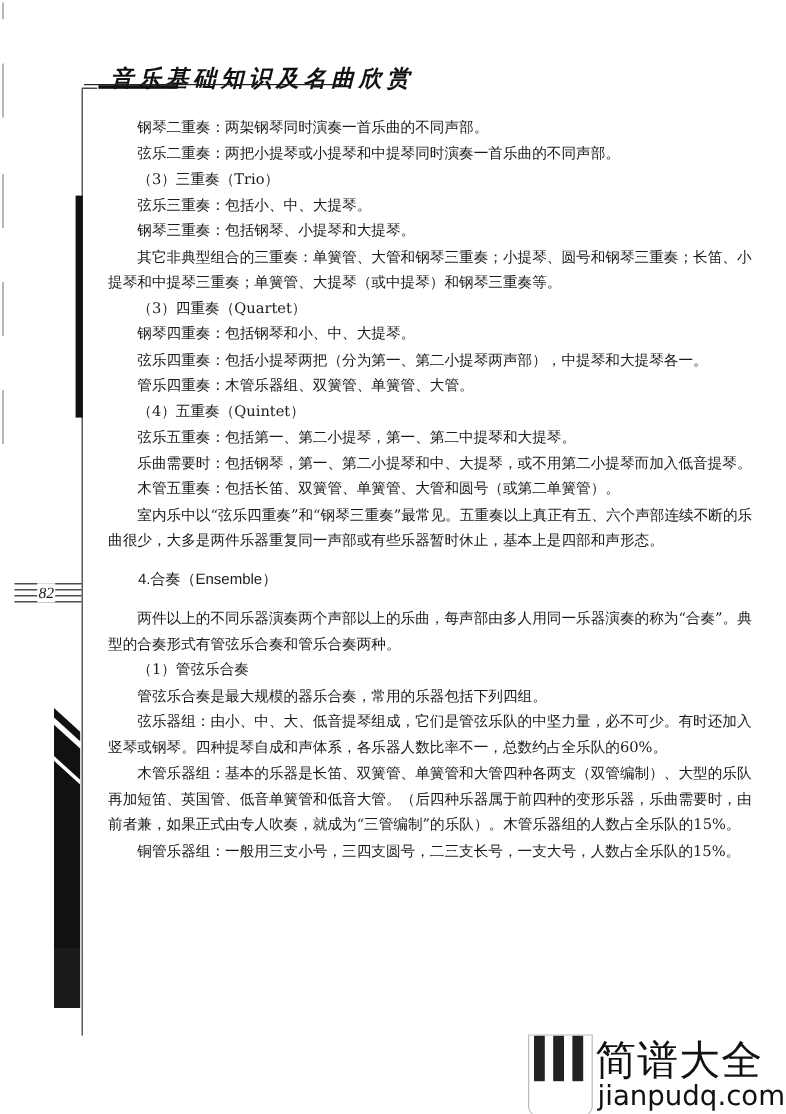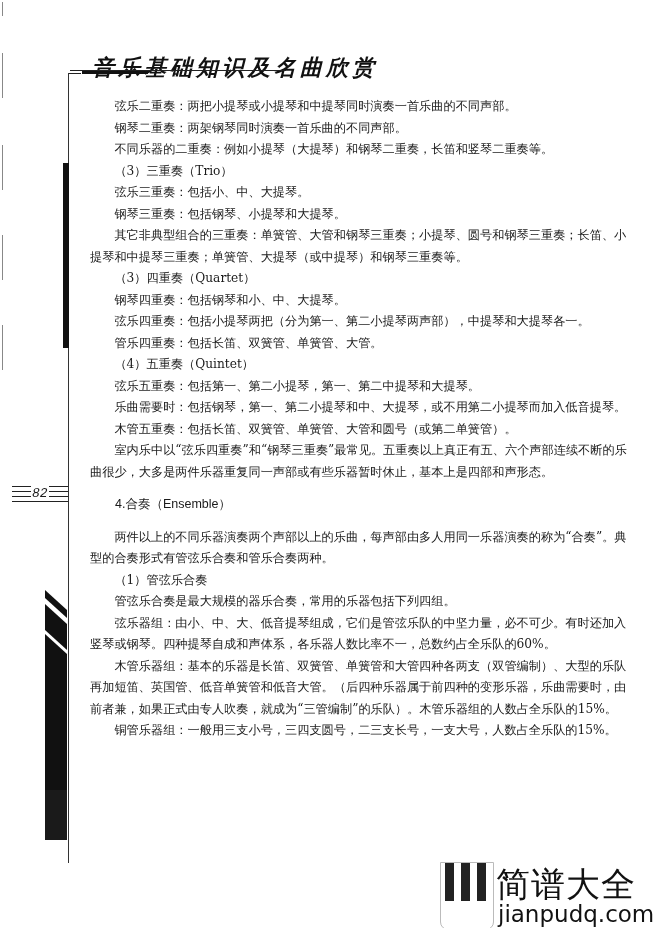--- a/index.html
+++ b/index.html
@@ -2,33 +2,33 @@
 <html><head>
 <meta charset="utf-8">
 <style>
   html, body { margin: 0; padding: 0; }
   body {
     width: 655px; height: 928px; background: #ffffff; position: relative; overflow: hidden;
     font-family: "DejaVu Serif", "Liberation Serif", serif; color: #1a1a1a;
   }
   .edge-mark { position: absolute; left: 2px; width: 1px; background: #888; }
   .header-title {
-    position: absolute; left: 92px; top: 53px; font-size: 22px; font-weight: bold;
+    position: absolute; left: 92px; top: 53px; font-size: 19px; font-weight: bold;
     letter-spacing: 4px; color: #111; font-family: "DejaVu Serif", serif; font-style: italic;
   }
   .header-rule { position: absolute; left: 70px; top: 70px; width: 216px; height: 1px; background: #222; }
   .header-rule-thick { position: absolute; left: 82px; top: 71px; width: 66px; height: 3px; background: #111; }
   .frame-top-corner { position: absolute; left: 69px; top: 73px; width: 12px; height: 1px; background: #222; }
   .frame-line { position: absolute; left: 68px; top: 73px; width: 1px; height: 790px; background: #333; }
   .frame-thick { position: absolute; left: 63px; top: 163px; width: 6px; height: 185px; background: #111; }
   .page-num-box { position: absolute; left: 12px; top: 480px; width: 56px; height: 30px; }
   .page-num-line { position: absolute; left: 0; height: 1px; background: #222; }
   .page-num {
     position: absolute; left: 19px; top: 6px; font-size: 13px; font-style: italic; background: #fff;
-    padding: 0 1px; font-family: Liberation Mono, monospace;
+    padding: 0 1px; font-family: Liberation Serif, serif;
   }
   .deco-stripe { position: absolute; left: 45px; top: 590px; width: 22px; height: 250px; }
   .content { position: absolute; left: 90px; top: 96px; width: 540px; font-size: 12.2px; line-height: 21.5px; }
   .p { margin: 0; text-indent: 2em; }
   .section-title {
     font-family: Liberation Sans, sans-serif; font-size: 12.5px; margin: 11px 0 11px 0; text-indent: 2em;
   }
   .logo { position: absolute; left: 440px; top: 862px; width: 240px; height: 66px; }
   .logo-keys { position: absolute; left: 0; top: 0; width: 52px; height: 66px; border: 1px solid #bbb; border-radius: 0 0 8px 8px; background: #fff; overflow: hidden; }
   .logo-key { position: absolute; top: 0; width: 9px; height: 38px; background: #222; }
@@ -61,31 +61,30 @@
 </div>
 
 <svg class="deco-stripe" viewBox="0 0 22 250">
   <polygon points="0,0 22,20 22,28 0,8" fill="#111"></polygon>
   <polygon points="0,14 22,34 22,200 0,200" fill="#111"></polygon>
   <polygon points="0,200 22,200 22,250 0,250" fill="#1a1a1a"></polygon>
   <polygon points="0,40 22,60 22,64 0,44" fill="#fff"></polygon>
 </svg>
 
 <div class="content">
+  <p class="p">钢琴二重奏：两架钢琴同时演奏一首乐曲的不同声部。</p>
   <p class="p">弦乐二重奏：两把小提琴或小提琴和中提琴同时演奏一首乐曲的不同声部。</p>
-  <p class="p">钢琴二重奏：两架钢琴同时演奏一首乐曲的不同声部。</p>
-  <p class="p">不同乐器的二重奏：例如小提琴（大提琴）和钢琴二重奏，长笛和竖琴二重奏等。</p>
   <p class="p">（3）三重奏（Trio）</p>
   <p class="p">弦乐三重奏：包括小、中、大提琴。</p>
   <p class="p">钢琴三重奏：包括钢琴、小提琴和大提琴。</p>
   <p class="p">其它非典型组合的三重奏：单簧管、大管和钢琴三重奏；小提琴、圆号和钢琴三重奏；长笛、小提琴和中提琴三重奏；单簧管、大提琴（或中提琴）和钢琴三重奏等。</p>
   <p class="p">（3）四重奏（Quartet）</p>
   <p class="p">钢琴四重奏：包括钢琴和小、中、大提琴。</p>
   <p class="p">弦乐四重奏：包括小提琴两把（分为第一、第二小提琴两声部），中提琴和大提琴各一。</p>
-  <p class="p">管乐四重奏：包括长笛、双簧管、单簧管、大管。</p>
+  <p class="p">管乐四重奏：木管乐器组、双簧管、单簧管、大管。</p>
   <p class="p">（4）五重奏（Quintet）</p>
   <p class="p">弦乐五重奏：包括第一、第二小提琴，第一、第二中提琴和大提琴。</p>
   <p class="p">乐曲需要时：包括钢琴，第一、第二小提琴和中、大提琴，或不用第二小提琴而加入低音提琴。</p>
   <p class="p">木管五重奏：包括长笛、双簧管、单簧管、大管和圆号（或第二单簧管）。</p>
   <p class="p">室内乐中以“弦乐四重奏”和“钢琴三重奏”最常见。五重奏以上真正有五、六个声部连续不断的乐曲很少，大多是两件乐器重复同一声部或有些乐器暂时休止，基本上是四部和声形态。</p>
 
   <div class="section-title">4.合奏（Ensemble）</div>
 
   <p class="p">两件以上的不同乐器演奏两个声部以上的乐曲，每声部由多人用同一乐器演奏的称为“合奏”。典型的合奏形式有管弦乐合奏和管乐合奏两种。</p>
   <p class="p">（1）管弦乐合奏</p>

